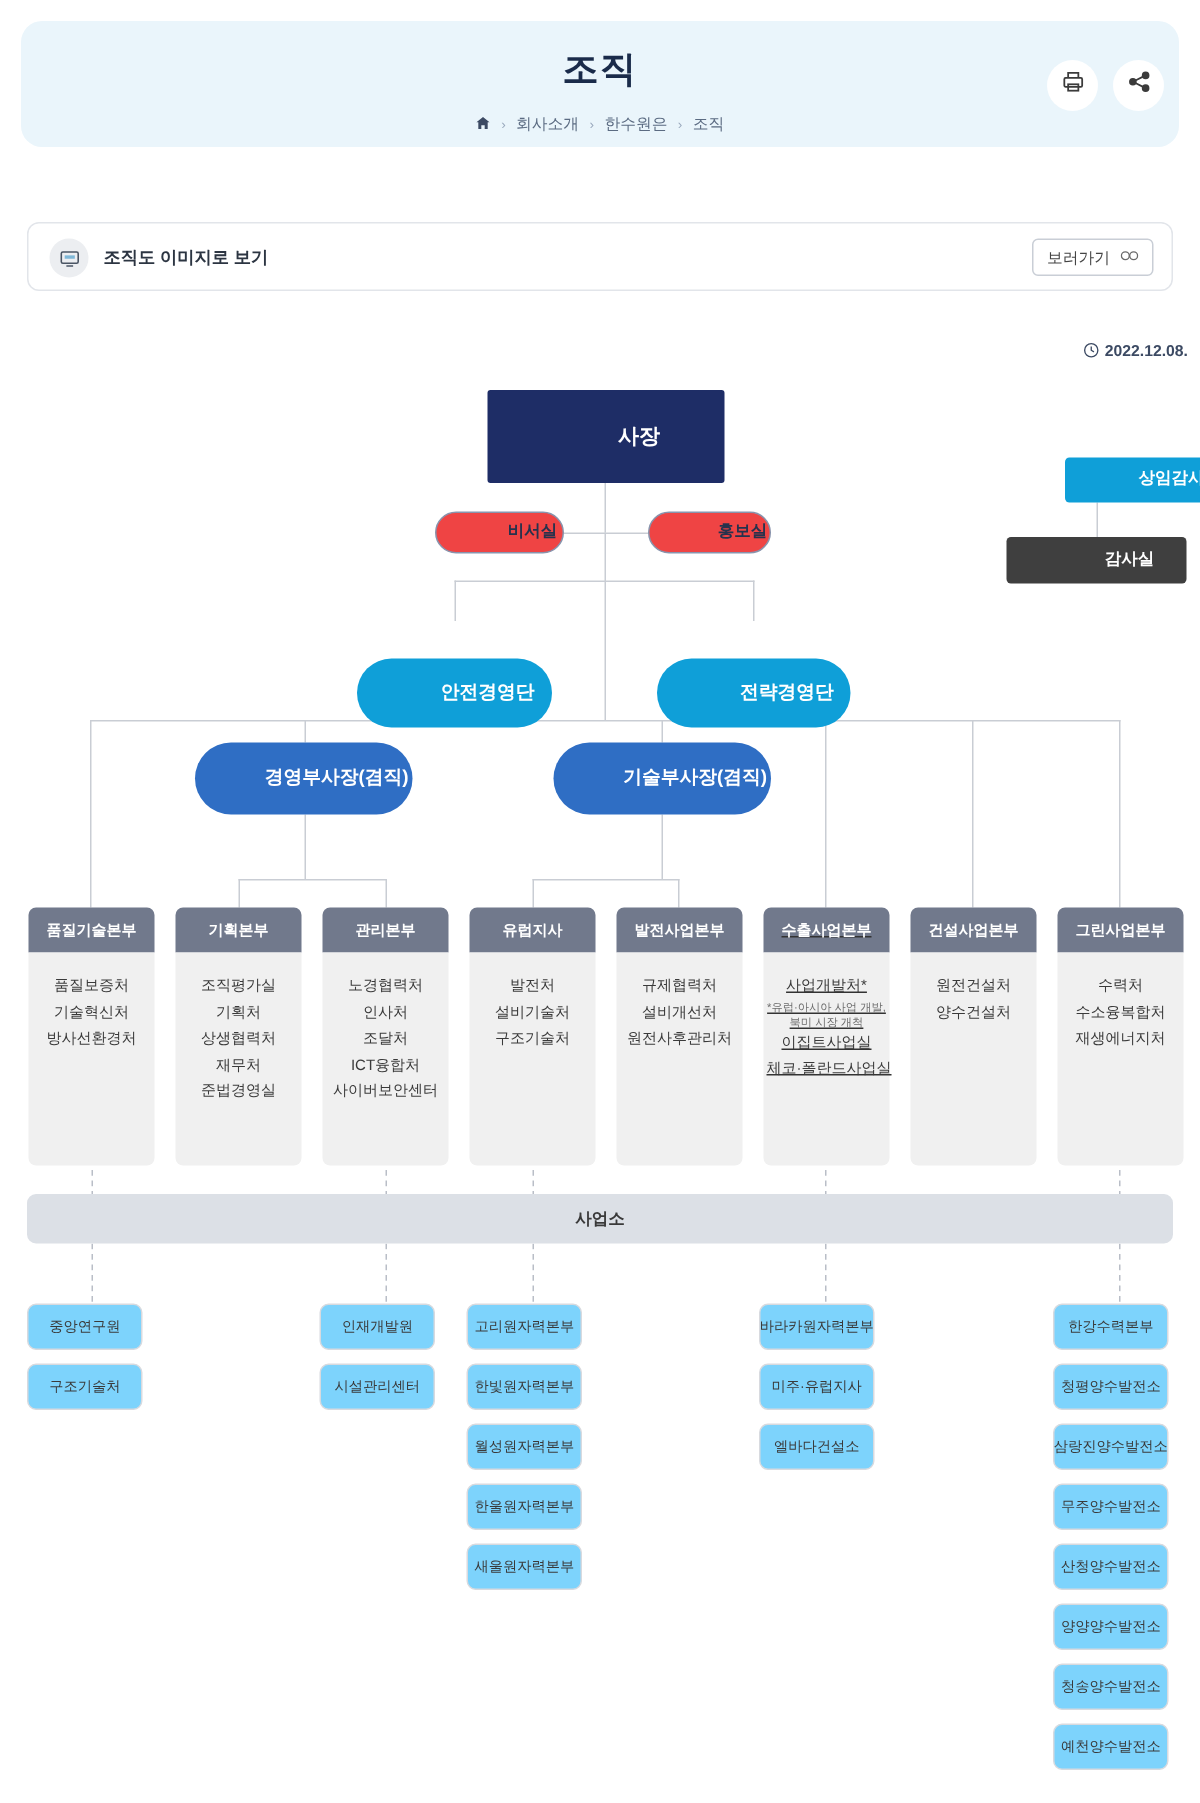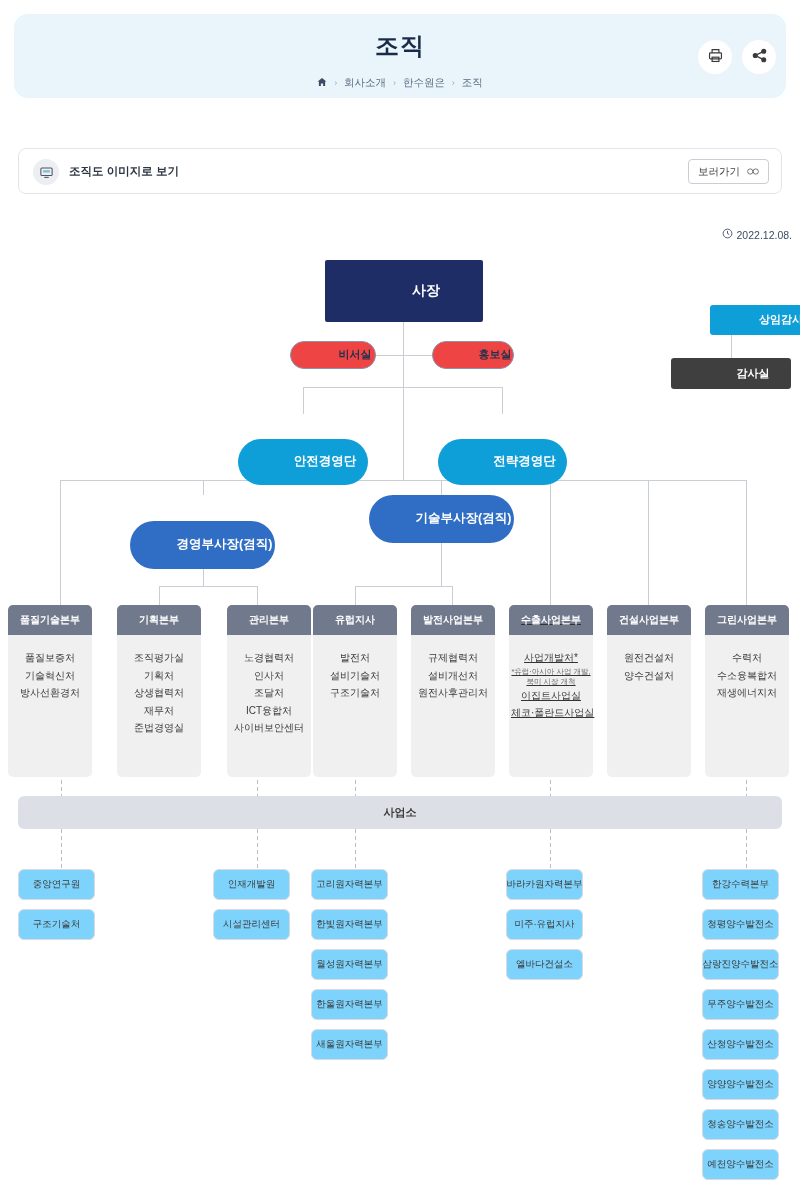--- a/index.html
+++ b/index.html
@@ -67,22 +67,22 @@
     height: 25px; padding: 0 9px;
     border: 1px solid #c9ced6; border-radius: 4px;
     background: #fff; cursor: pointer;
     display: flex; align-items: center; gap: 7px;
     font-size: 10.5px; color: #444;
   }
 
   
   .updated {
     position: absolute; right: 8px; top: 228px;
-    font-size: 10.5px; color: #3c4a63; font-weight: normal;
-    display: flex; align-items: center; gap: 4px;
+    font-size: 10.5px; color: #3c4a63; font-weight: bold;
+    display: flex; gap: 4px;
   }
 
   
   .chart { position: absolute; left: 0; top: 0; width: 800px; height: 1202px; }
   .node {
     position: absolute;
     display: flex; align-items: center; justify-content: center;
     text-align: center;
     font-weight: bold;
     line-height: 1.25;
@@ -103,21 +103,21 @@
     height: 46px; background: #0f9fd8; color: #fff;
     font-size: 12.5px; border-radius: 23px; margin-top: 25px;
   }
   .n-safety   { left: 238px; top: 414px; width: 130px; }
   .n-strategy { left: 438px; top: 414px; width: 129px; }
 
   .n-vp {
     height: 48px; background: #2f6ec4; color: #fff;
     font-size: 12.5px; border-radius: 24px;
   }
-  .n-vp-mgmt { left: 130px; top: 521px; width: 145px; }
+  .n-vp-mgmt { left: 130px; top: 495px; width: 145px; }
   .n-vp-tech { left: 369px; top: 495px; width: 145px; }
 
   .n-audit-blue {
     left: 710px; top: 305px; width: 120px; height: 30px;
     background: #0f9fd8; color: #fff; font-size: 11px; border-radius: 3px;
   }
   .n-audit-dark {
     left: 671px; top: 358px; width: 120px; height: 31px;
     background: #3f3f3f; color: #fff; font-size: 11px; border-radius: 3px;
   }
@@ -295,39 +295,39 @@
     <div class="node n-pill n-secretary">비서실</div>
     <div class="node n-pill n-pr">홍보실</div>
     <div class="node n-blue n-safety">안전경영단</div>
     <div class="node n-blue n-strategy">전략경영단</div>
     <div class="node n-vp n-vp-mgmt">경영부사장(겸직)</div>
     <div class="node n-vp n-vp-tech">기술부사장(겸직)</div>
     <div class="node n-audit-blue">상임감사위원</div>
     <div class="node n-audit-dark">감사실</div>
 
     <div id="divisions">
-        <div class="div-col" style="left: 8px; border-radius: 28px;">
+        <div class="div-col" style="left: 19px; border-radius: 28px;">
           <div class="div-head">품질기술본부</div>
           <div class="div-body">
             <div class="unit">품질보증처</div>
             <div class="unit">기술혁신처</div>
             <div class="unit">방사선환경처</div>
           </div>
         </div>
         <div class="div-col" style="left: 117px;">
           <div class="div-head">기획본부</div>
           <div class="div-body">
             <div class="unit">조직평가실</div>
             <div class="unit">기획처</div>
             <div class="unit">상생협력처</div>
             <div class="unit">재무처</div>
             <div class="unit">준법경영실</div>
           </div>
         </div>
-        <div class="div-col" style="left: 227px;">
+        <div class="div-col" style="left: 215px;">
           <div class="div-head">관리본부</div>
           <div class="div-body">
             <div class="unit">노경협력처</div>
             <div class="unit">인사처</div>
             <div class="unit">조달처</div>
             <div class="unit">ICT융합처</div>
             <div class="unit">사이버보안센터</div>
           </div>
         </div>
         <div class="div-col" style="left: 313px;">

